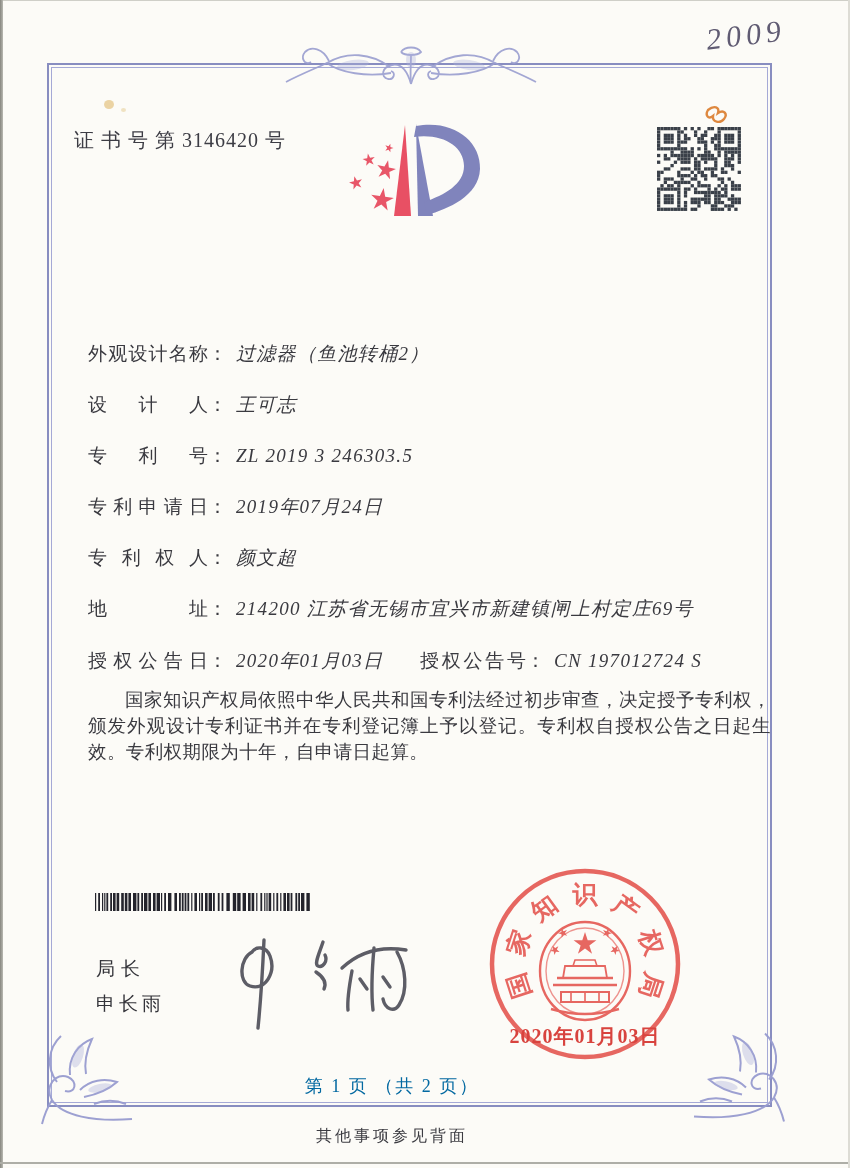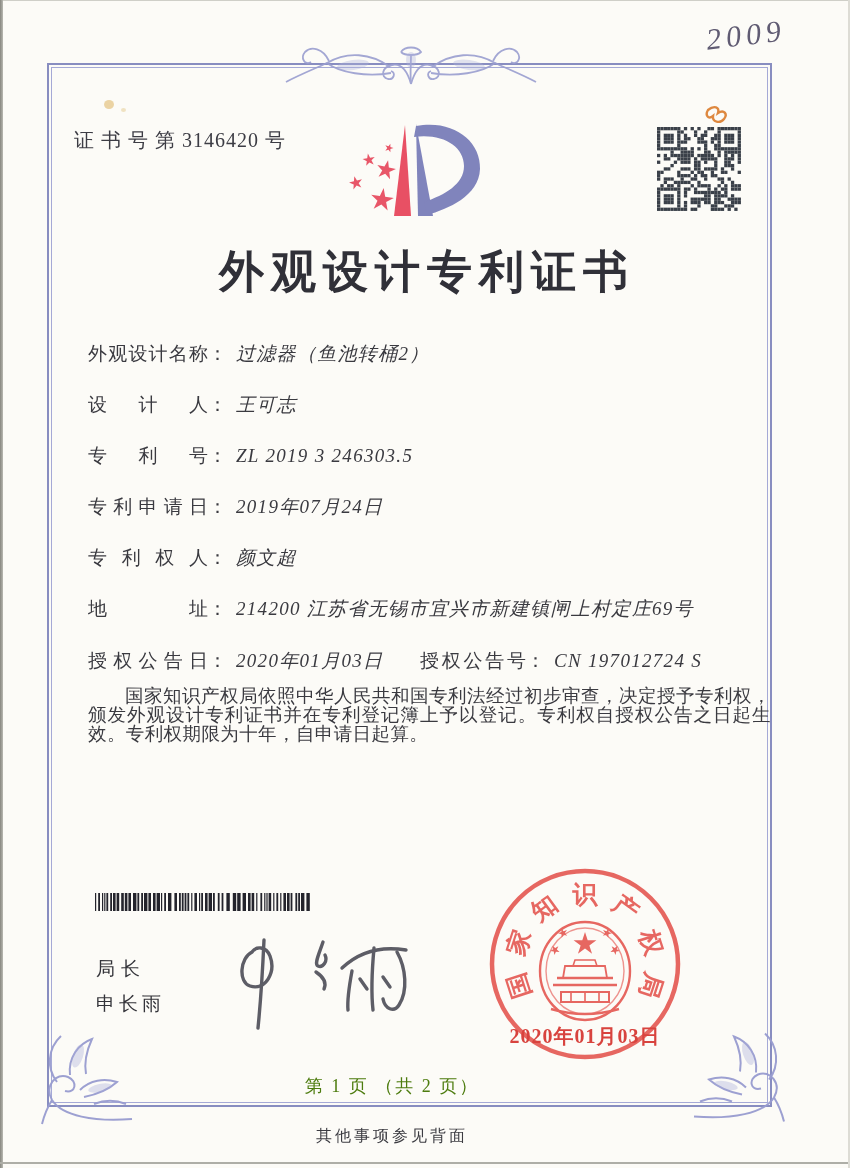--- a/index.html
+++ b/index.html
@@ -26,33 +26,33 @@
   
   .fields{left:88px;top:340px;width:684px;font-size:19px;color:#3a3a40;}
   .frow{position:relative;line-height:27.5px;margin-bottom:23.6px;white-space:nowrap;}
   .flabel{display:inline-flex;justify-content:space-between;width:120px;vertical-align:top;}
   .flabel i{font-style:normal;}
   .flabel.sm{width:106px;}
   .colon{margin-right:9px;}
   .fvalue{letter-spacing:1.3px;font-style:italic;}
   .pair2{position:absolute;left:332px;top:0;}
   
-  .paras{left:88px;top:687px;width:683px;font-size:18.5px;line-height:19px;text-align:justify;
+  .paras{left:88px;top:687px;width:683px;font-size:18.5px;line-height:26px;text-align:justify;
          color:#3a3a40;letter-spacing:.4px;}
   .paras p{margin:0;text-indent:2em;}
   
   .barcode{left:95px;top:893px;}
   .issuer-title{left:96px;top:956px;font-size:19px;letter-spacing:6px;color:#333339;font-family:Liberation Mono, monospace;}
   .issuer-name{left:96px;top:991px;font-size:19px;letter-spacing:4px;color:#333339;text-align:center;}
   .signature{left:230px;top:936px;}
   .seal{left:487px;top:866px;}
   .seal-date{left:497px;top:1023px;width:176px;text-align:center;font-size:20px;color:#d8433e;
              letter-spacing:1px;z-index:3;font-weight:600;}
   .page-indicator{left:30px;top:1074px;width:724px;text-align:center;font-size:18px;
-                  letter-spacing:2px;color:#4d7c0f;}
+                  letter-spacing:2px;color:#0369a1;}
   .back-note{left:30px;top:1126px;width:724px;text-align:center;font-size:16px;
              letter-spacing:3px;color:#3c3c42;}
   .orn{pointer-events:none;}
 </style>
 </head>
 <body>
 
 <div class="page">
 
   <div class="abs edge-top"></div>
@@ -470,21 +470,20 @@
       <rect x="33.6" y="80.64" width="3.2927999999999997" height="3.2927999999999997" fill="#3a4049"></rect>
       <rect x="36.96" y="80.64" width="3.2927999999999997" height="3.2927999999999997" fill="#3a4049"></rect>
       <rect x="53.76" y="80.64" width="3.2927999999999997" height="3.2927999999999997" fill="#3a4049"></rect>
       <rect x="57.12" y="80.64" width="3.2927999999999997" height="3.2927999999999997" fill="#3a4049"></rect>
       <rect x="60.48" y="80.64" width="3.2927999999999997" height="3.2927999999999997" fill="#3a4049"></rect>
       <rect x="63.839999999999996" y="80.64" width="3.2927999999999997" height="3.2927999999999997" fill="#3a4049"></rect>
       <rect x="70.56" y="80.64" width="3.2927999999999997" height="3.2927999999999997" fill="#3a4049"></rect>
       <rect x="77.28" y="80.64" width="3.2927999999999997" height="3.2927999999999997" fill="#3a4049"></rect>
     </svg>
 
-  <div class="abs title">外观设计专利证书</div>
 
   <div class="abs fields" id="fields">
       <div class="frow"><span class="flabel">
           <i>外</i>
           <i>观</i>
           <i>设</i>
           <i>计</i>
           <i>名</i>
           <i>称</i>
         </span><span class="colon">：</span><span class="fvalue">过滤器（鱼池转桶2）</span></div>

